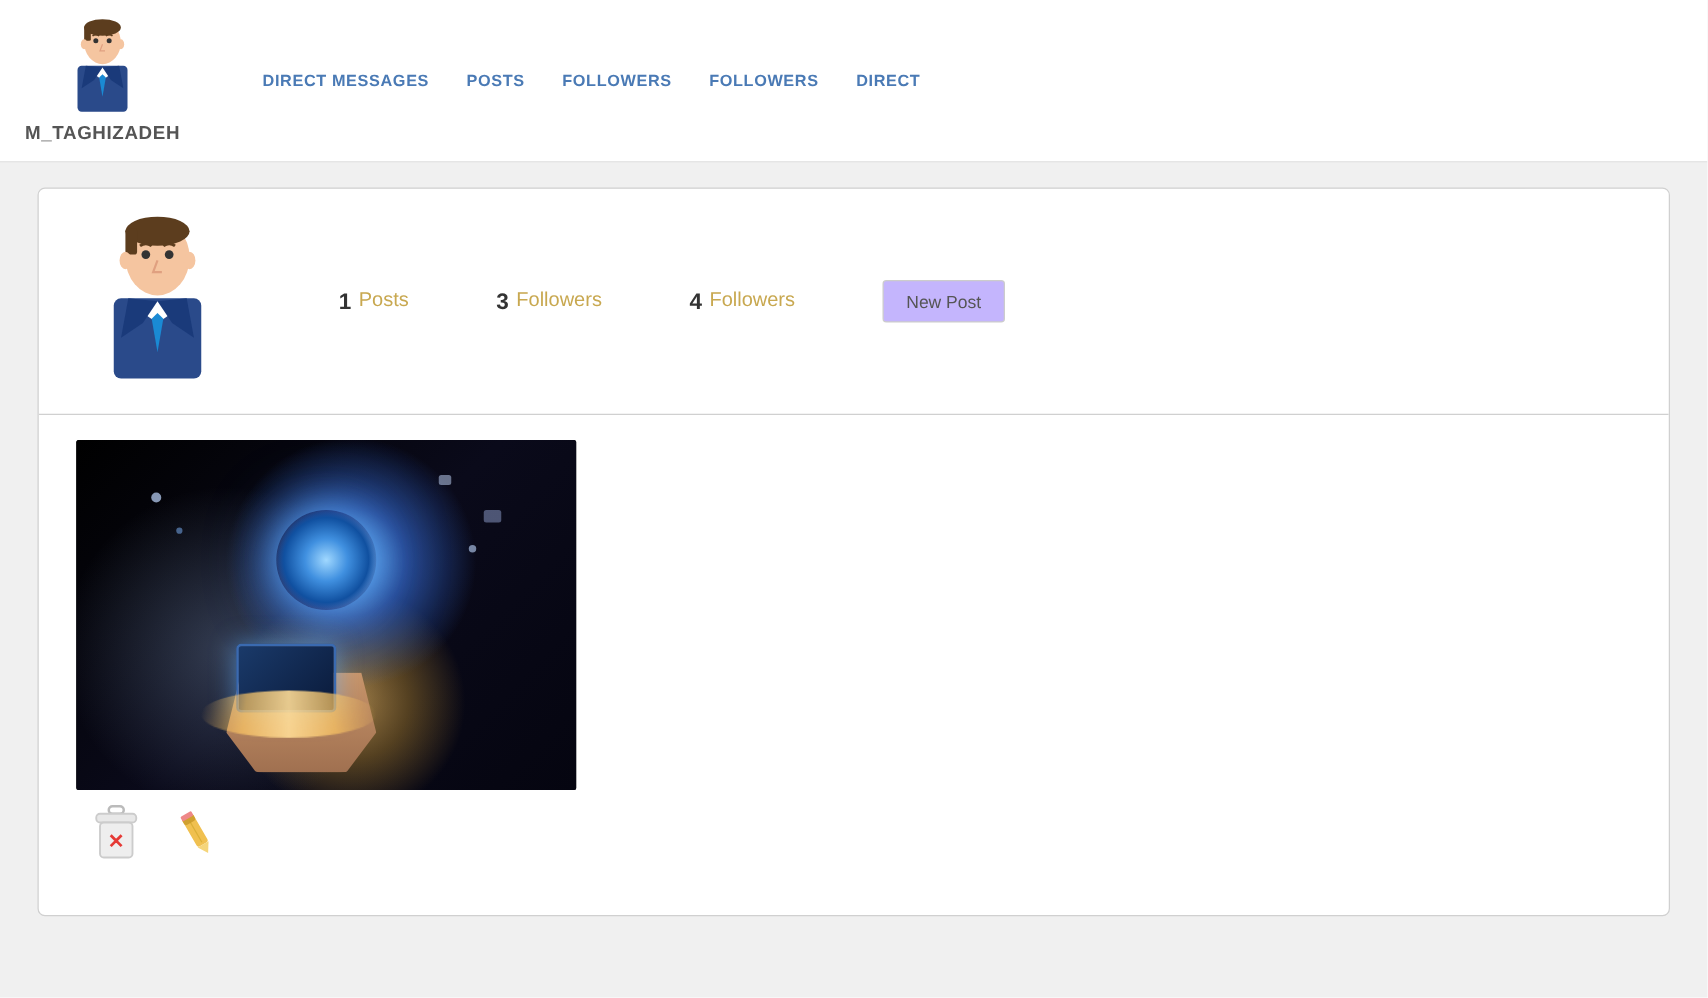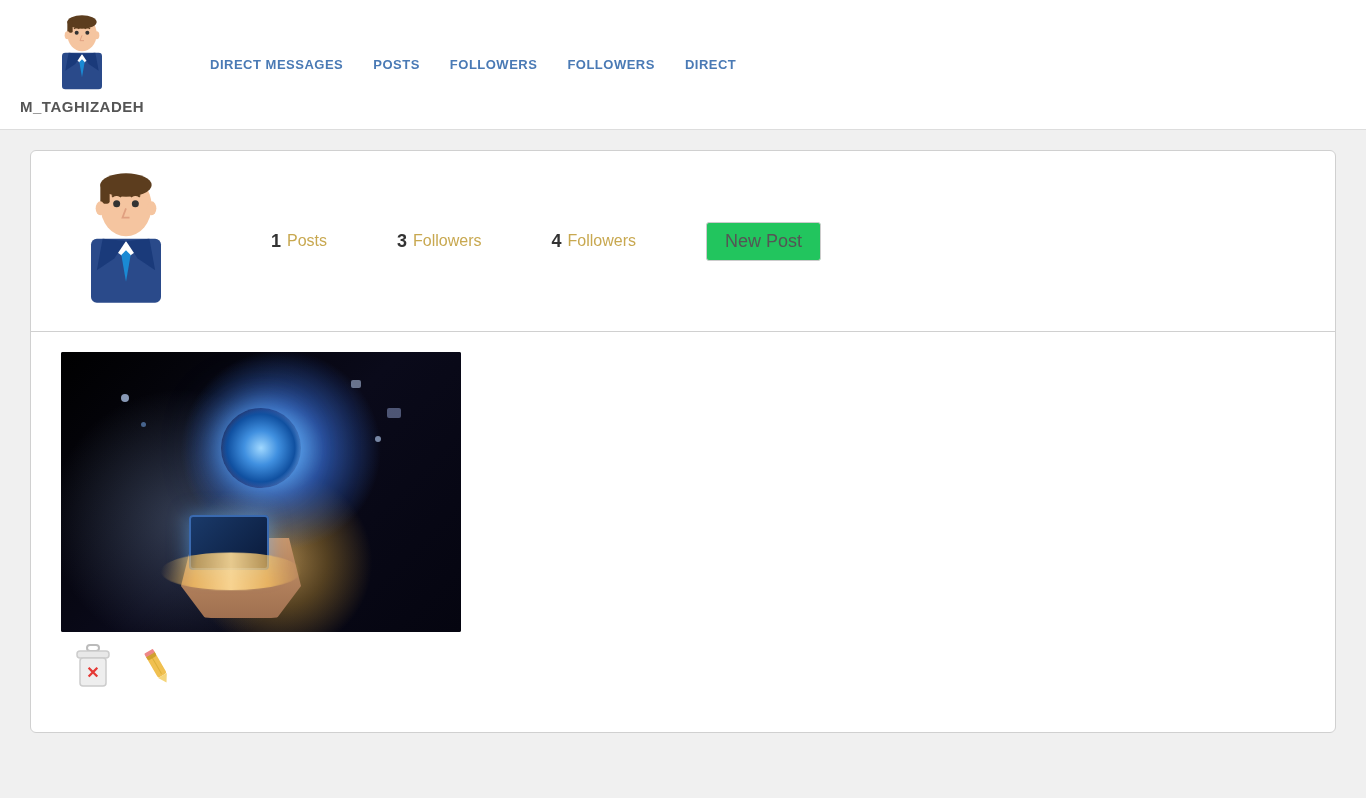--- a/index.html
+++ b/index.html
@@ -101,25 +101,25 @@
       color: #333;
     }
 
     .stat-label {
       font-size: 16px;
       color: #c8a850;
       font-weight: 500;
     }
 
     .new-post-btn {
-      background: #22c55e;
+      background: #c4b5fd;
       border: 1px solid #ccc;
       color: #555;
       padding: 8px 18px;
-      font-size: 18px;
+      font-size: 14px;
       cursor: pointer;
       border-radius: 3px;
       white-space: nowrap;
     }
 
     
     .posts-section {
       padding: 20px 30px;
       min-height: 400px;
     }

